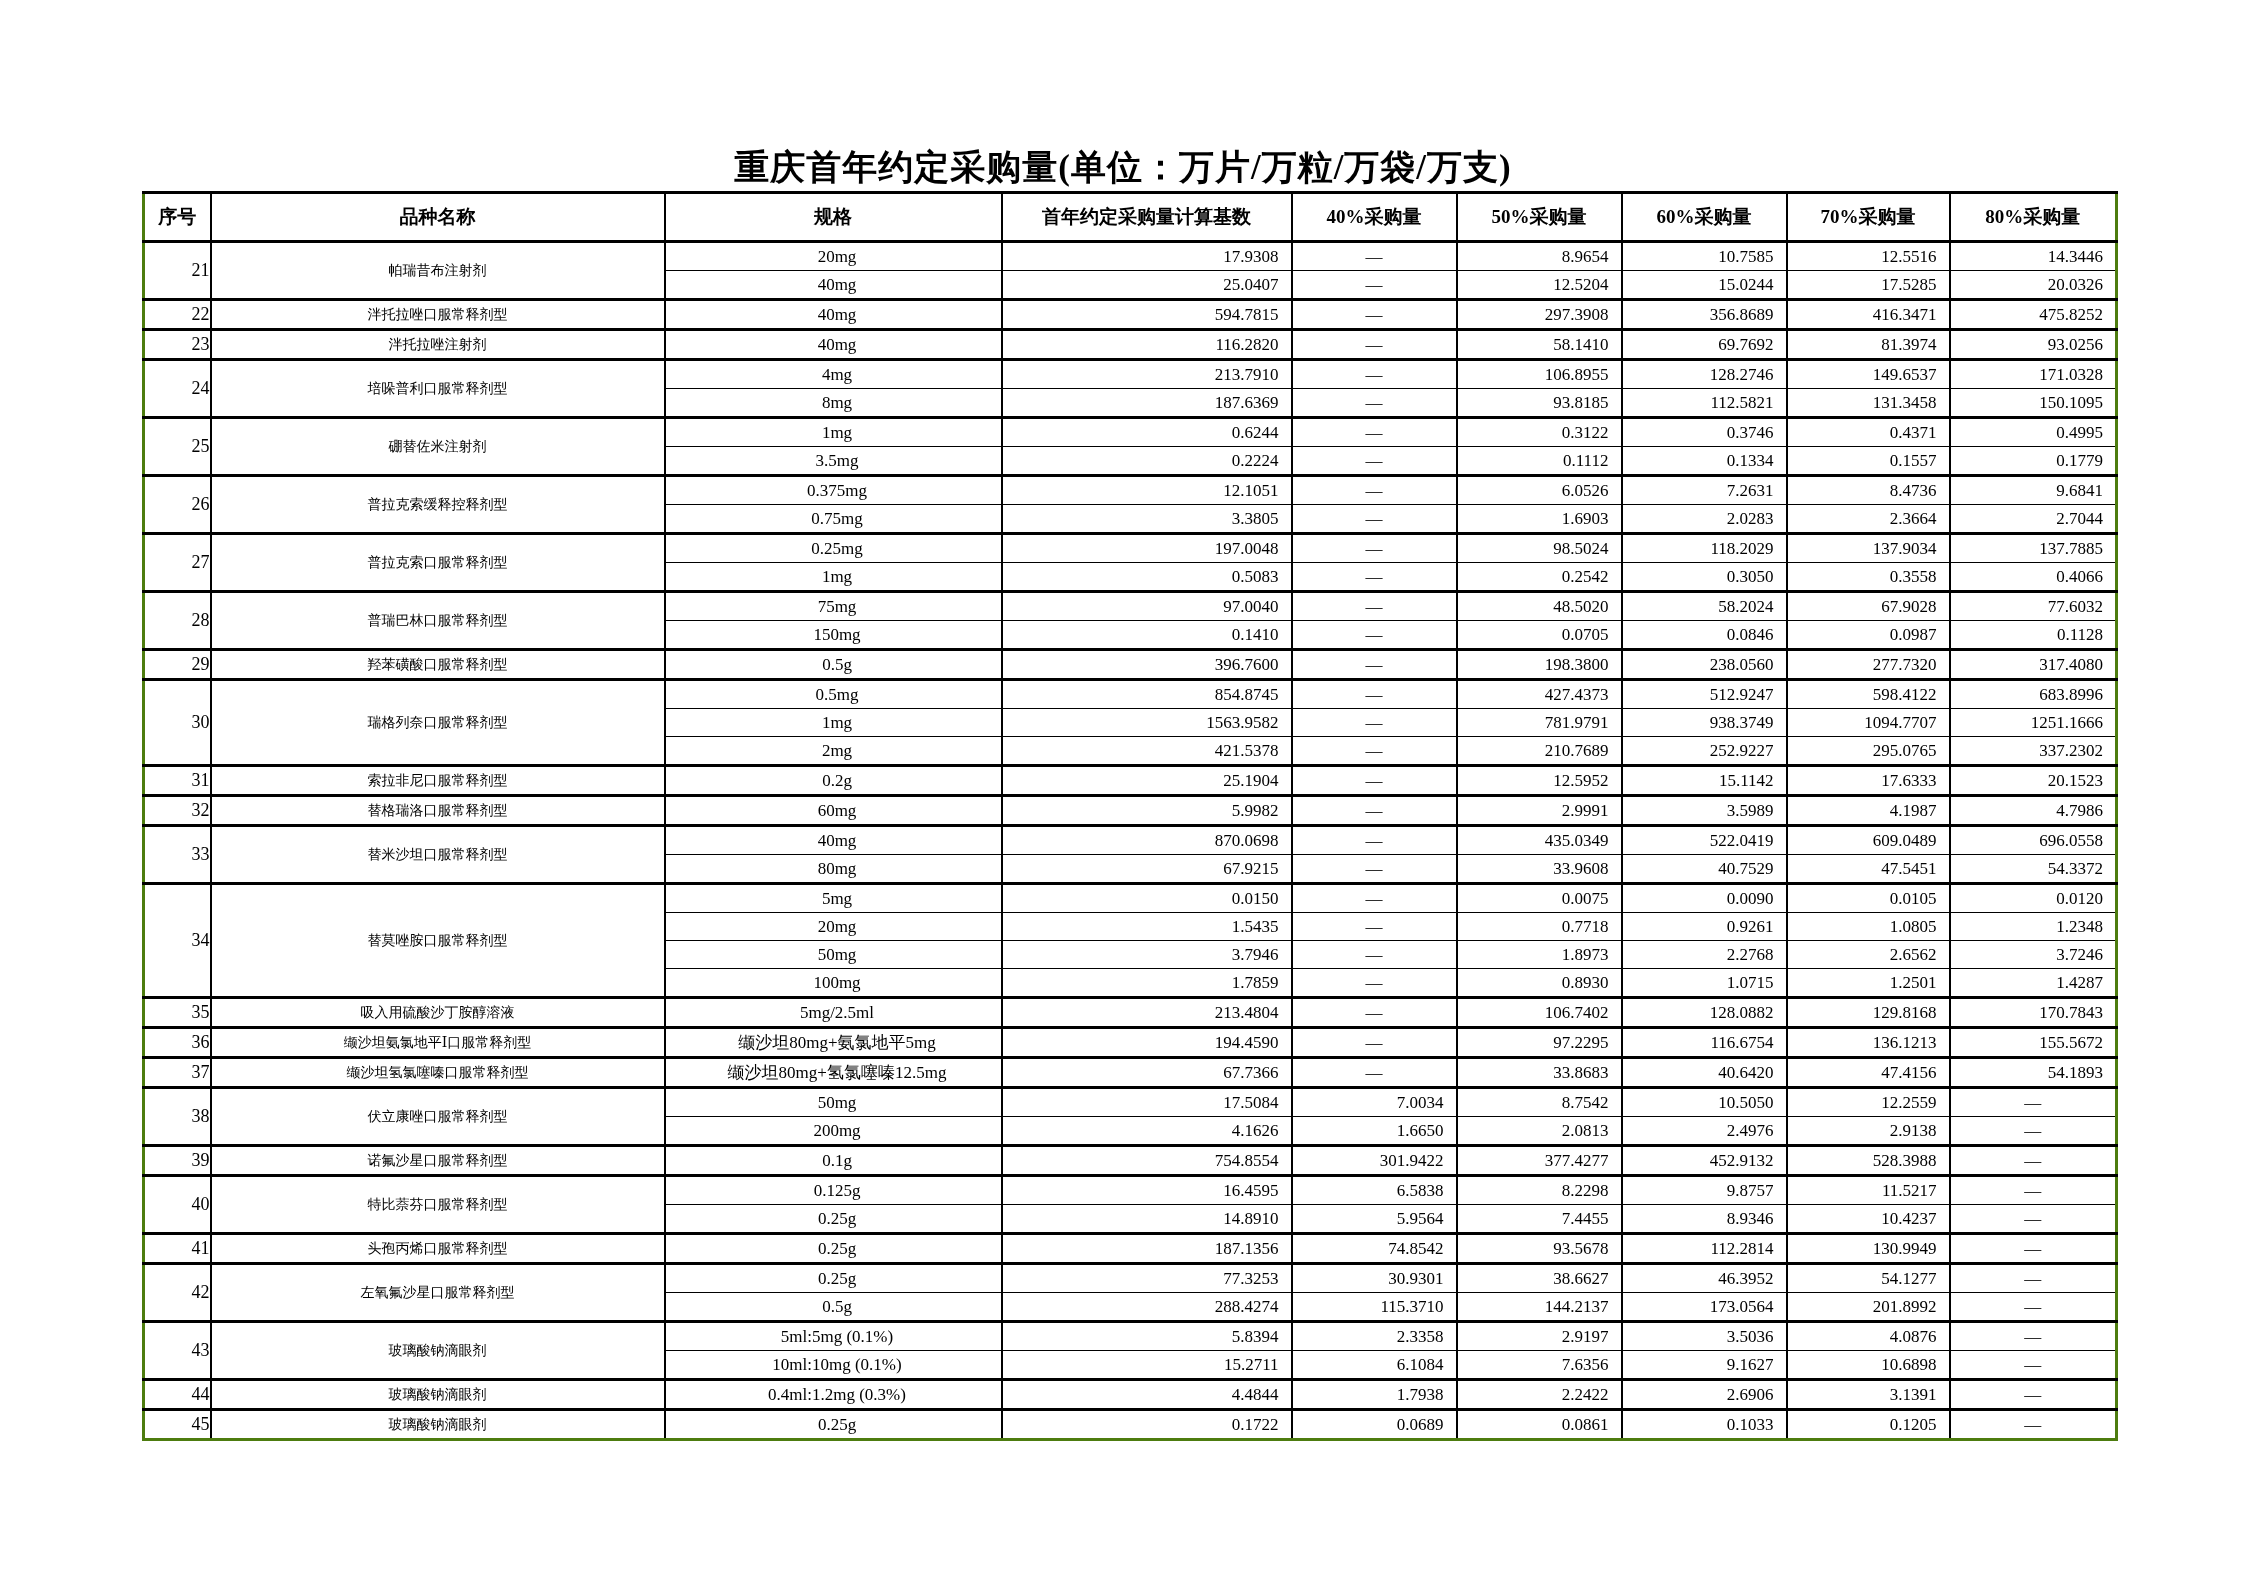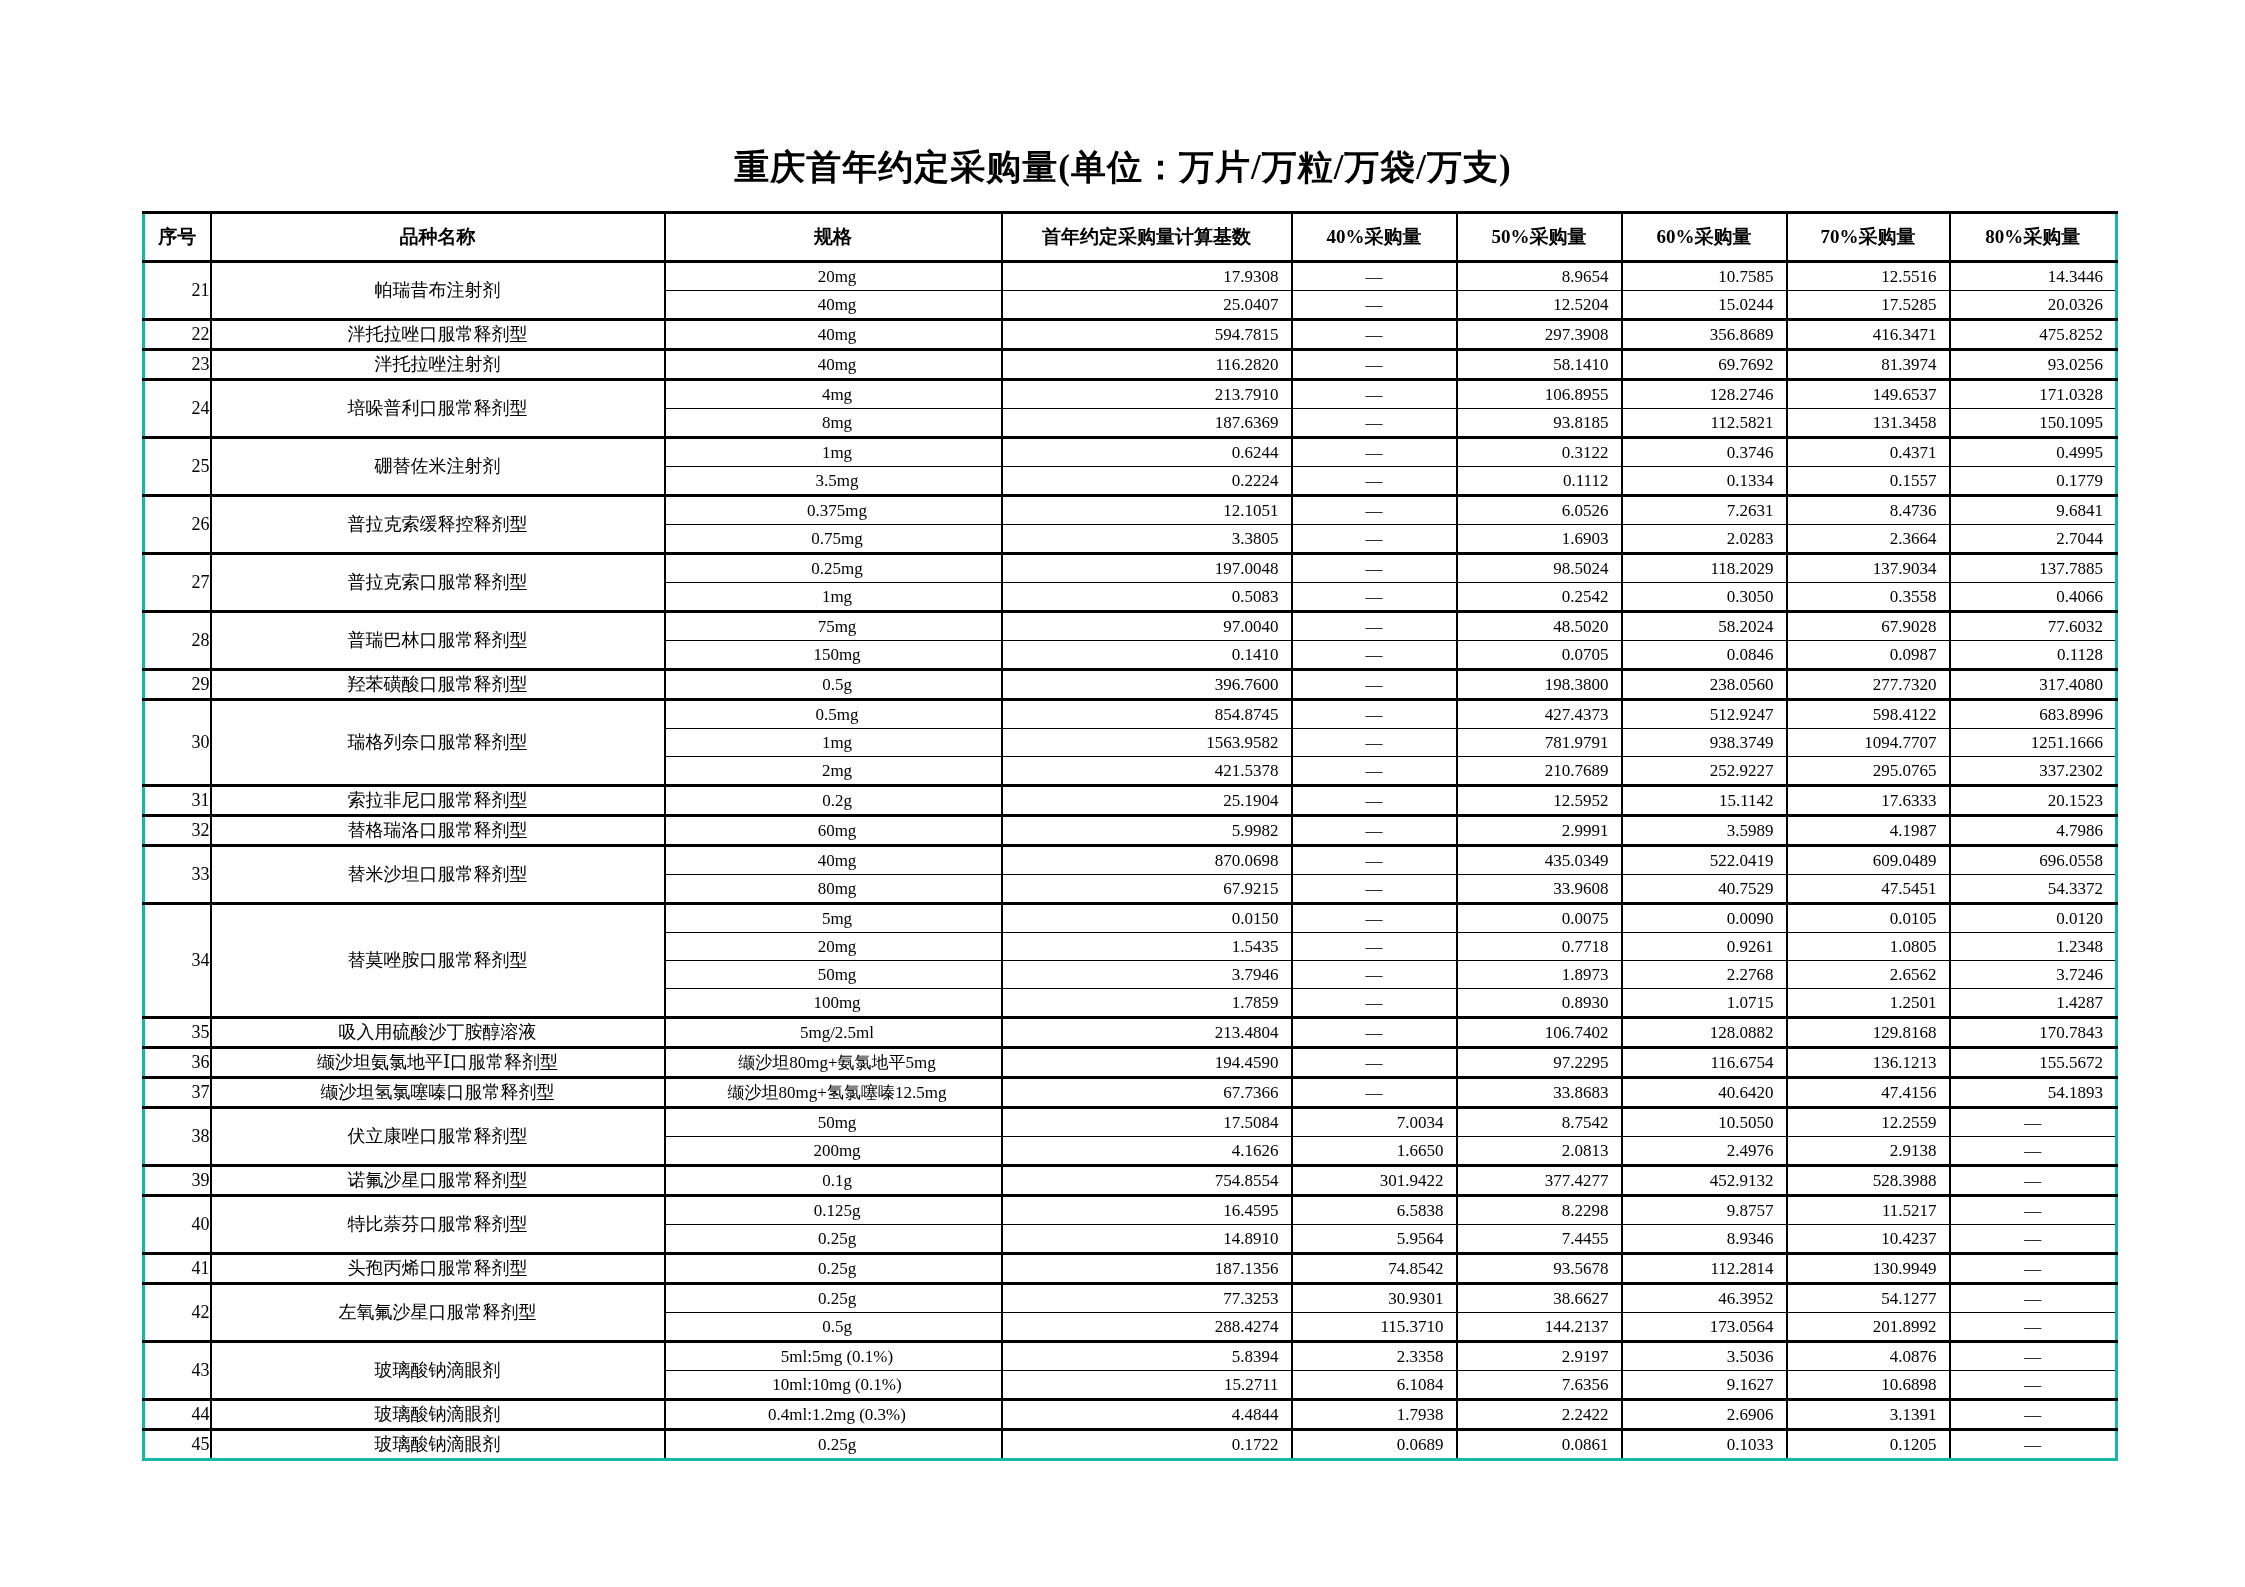--- a/index.html
+++ b/index.html
@@ -6,23 +6,23 @@
   body{
     width:2245px;height:1587px;position:relative;background:#ffffff;color:#000;
     font-family:"Liberation Serif","DejaVu Serif",serif;
   }
   .doc-title{
     position:absolute;top:146px;left:0;width:2190px;height:44px;
     text-align:center;font-size:35px;font-weight:bold;line-height:44px;
     letter-spacing:1px;white-space:nowrap;padding-left:28px;
   }
   table.proc{
-    position:absolute;top:211px;left:142px;width:1973px;
+    position:absolute;top:191px;left:142px;width:1973px;
     border-collapse:collapse;table-layout:fixed;
-    border:3px solid #14b8a6;
+    border:3px solid #4d7c0f;
   }
   col.w-no{width:67px;}
   col.w-name{width:454px;}
   col.w-spec{width:337px;}
   col.w-base{width:290px;}
   col.w-p40{width:165px;}
   col.w-p50{width:165px;}
   col.w-p60{width:165px;}
   col.w-p70{width:163px;}
   col.w-p80{width:167px;}
@@ -33,21 +33,21 @@
     padding:0;white-space:nowrap;overflow:hidden;
   }
   td{
     border-left:2px solid #000;border-right:2px solid #000;
     border-top:1px solid #000;border-bottom:1px solid #000;
     height:27px;line-height:27px;font-size:17px;
     padding:0;white-space:nowrap;overflow:hidden;
   }
   tr.group-start td{border-top:3px solid #000;}
   td.c-no{text-align:right;font-size:18px;}
-  td.c-name{text-align:center;font-size:18px;}
+  td.c-name{text-align:center;font-size:14px;}
   td.c-spec{text-align:center;padding-left:8px;}
   td.c-num{text-align:right;padding-right:12px;}
   td.c-dash{text-align:center;}
 </style>
 </head>
 <body>
 
 <div class="doc-title">重庆首年约定采购量(单位：万片/万粒/万袋/万支)</div>
 
 <table class="proc">

